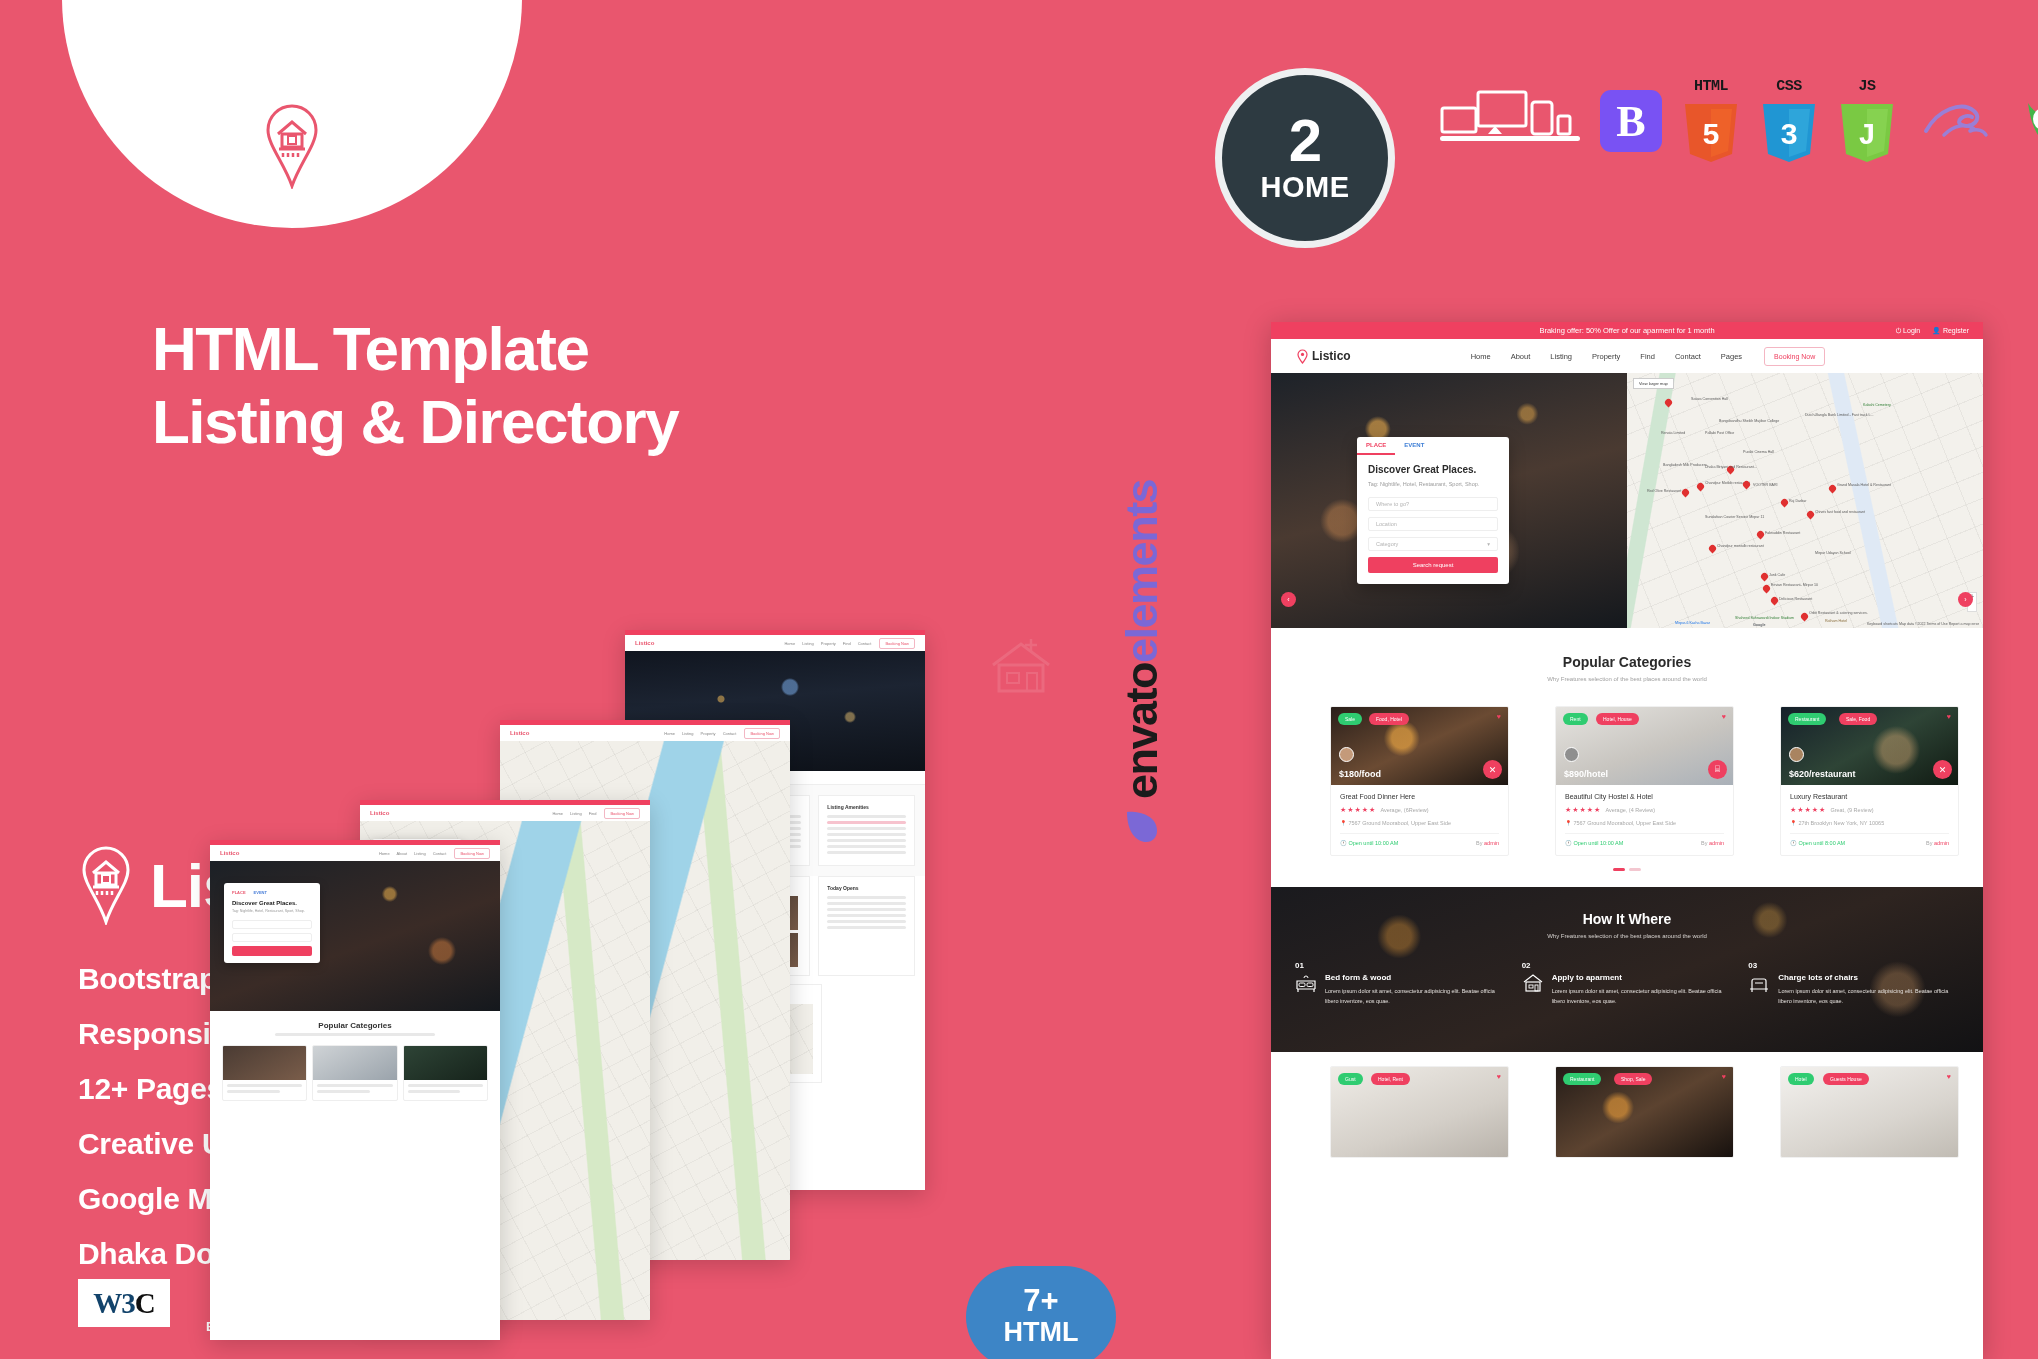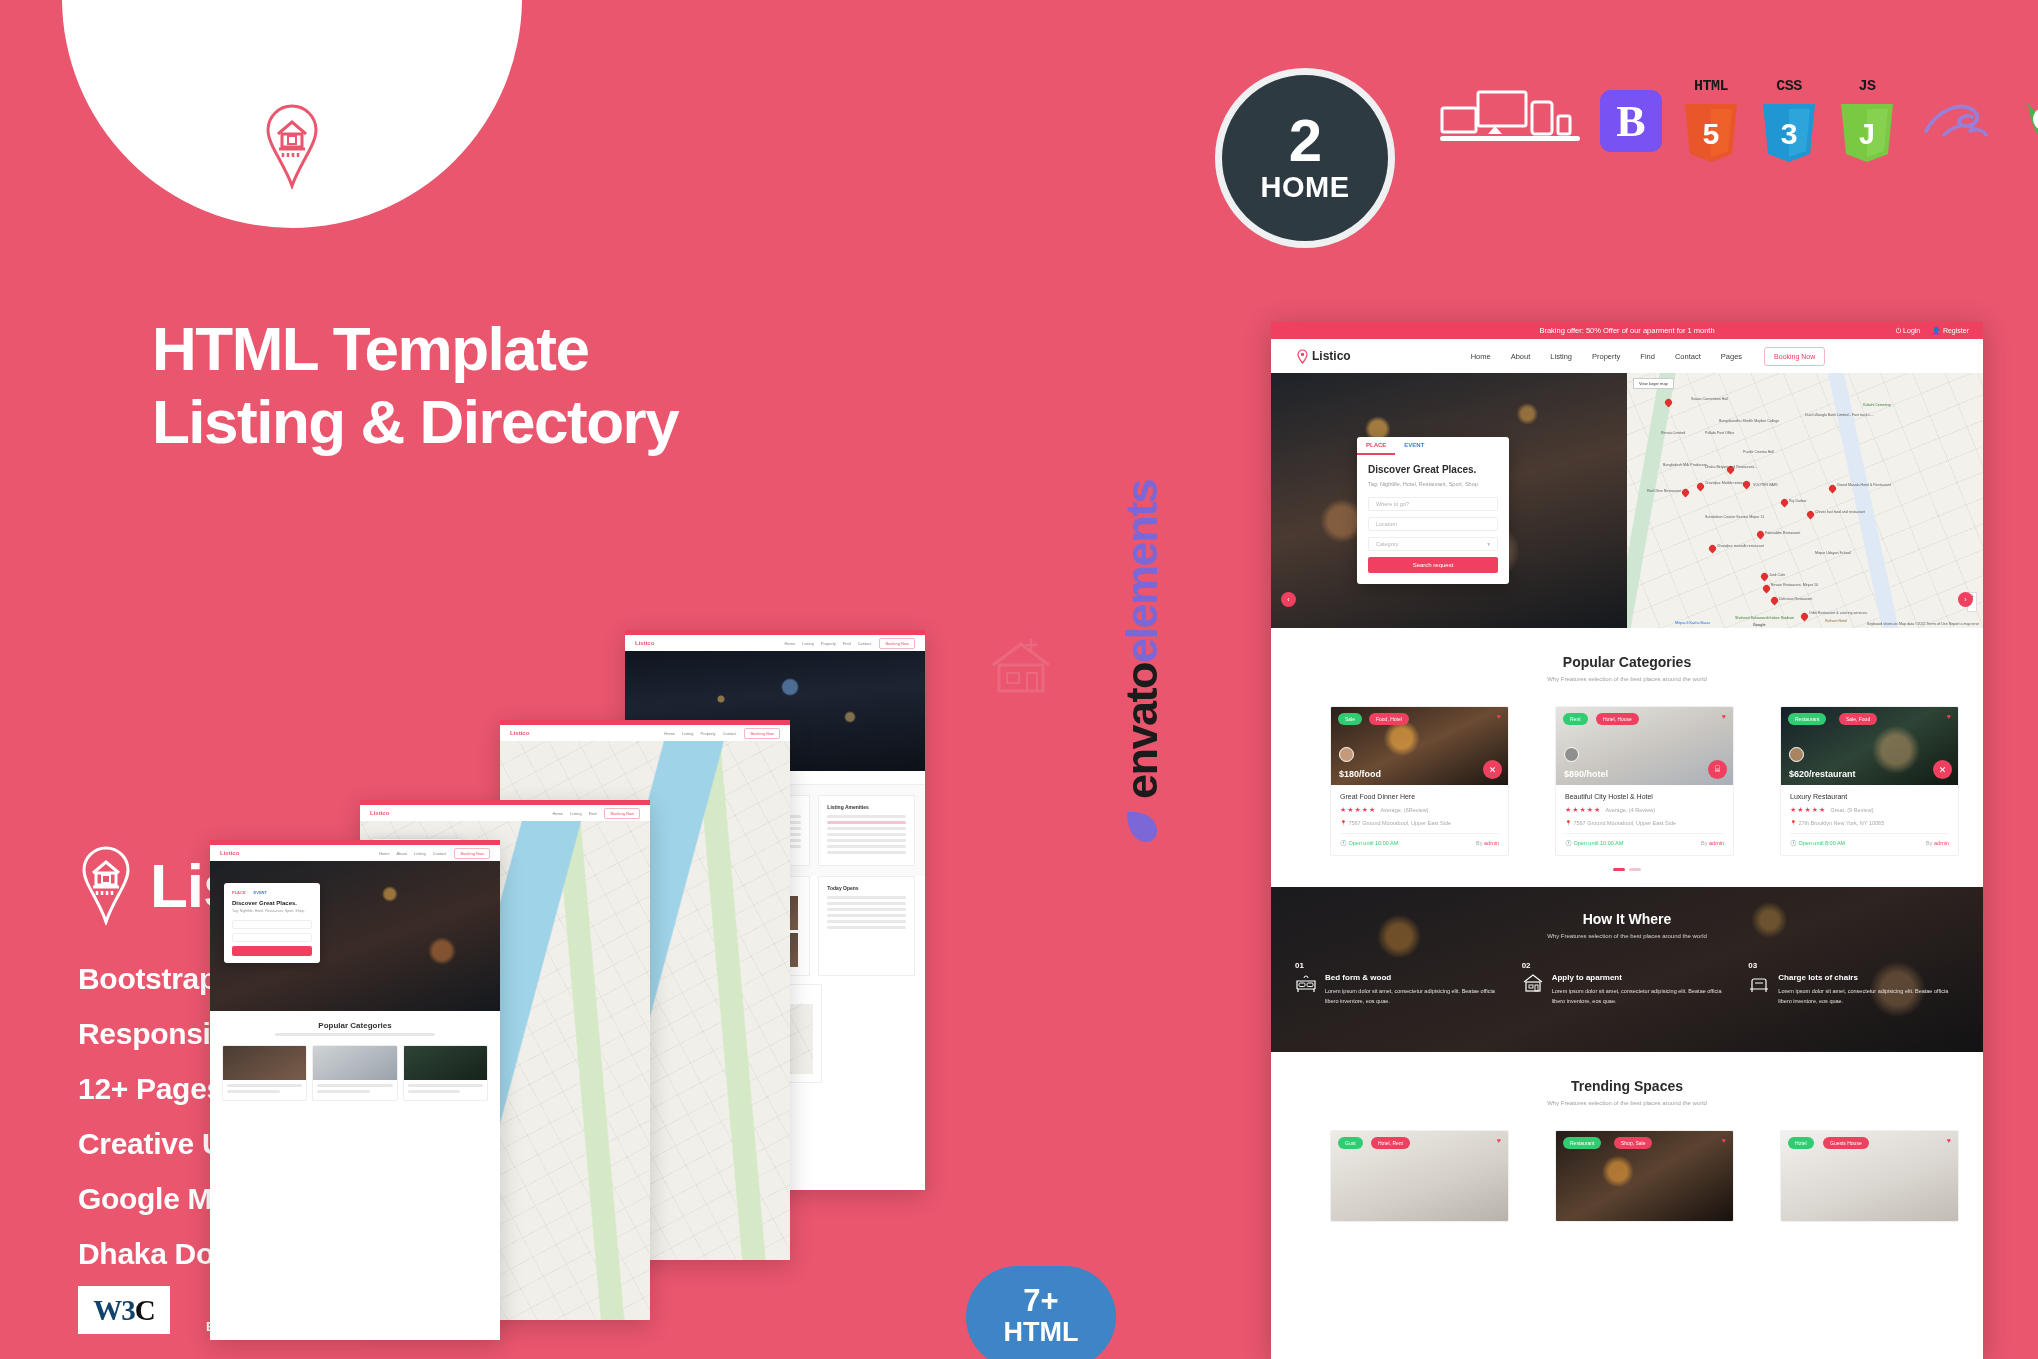--- a/index.html
+++ b/index.html
@@ -73,21 +73,21 @@
   .brand-ver { color:#fff; font-size: 31px; font-weight: 700; margin-left: 44px; margin-top: 16px; }
 
   
   .features { position: absolute; left: 78px; top: 962px; }
   .features li {
     list-style: none; color: #fff;
     font-size: 30px; font-weight: 700; margin-bottom: 21px; letter-spacing: -.3px;
   }
 
   
-  .cert-row { position: absolute; left: 78px; top: 1272px; display: flex; align-items: flex-end; gap: 36px; }
+  .cert-row { position: absolute; left: 78px; top: 1272px; display: flex; align-items: center; gap: 36px; }
   .w3c-badge {
     width: 92px; height: 48px; background: #fff;
     display: flex; align-items: center; justify-content: center;
   }
   .w3c-badge span { font-size: 29px; font-weight: 700; color: #12436b; font-family: "Liberation Serif", serif; letter-spacing: -1px; }
   .w3c-badge span i { color: #111; font-style: normal; }
   .bs-cert { display: flex; flex-direction: column; align-items: center; gap: 5px; }
   .bs-cert-icon {
     width: 42px; height: 42px; border-radius: 8px;
     background: #fad6de; color: #e9566e;
@@ -937,24 +937,20 @@
           <div>
             <h5>Charge lots of chairs</h5>
             <p>Lorem ipsum dolor sit amet, consectetur adipisicing elit. Beatae officia libero inventore, eos quae.</p>
           </div>
         </div>
       </div>
 
     </div>
   </div>
 
-  <div class="pv-section">
-    <h3>Trending Spaces</h3>
-    <div class="sub">Why Freatures selection of the best places around the world</div>
-  </div>
 
   <div class="pv-trend-cards">
     <div class="pv-card">
       <div class="pv-card-img ci-4" style="height:90px">
         <span class="tag tag-green">Gust</span>
         <span class="tag tag-pink" style="left:40px">Hotel, Rent</span>
         <span class="heart">♥</span>
       </div>
     </div>
     <div class="pv-card">

